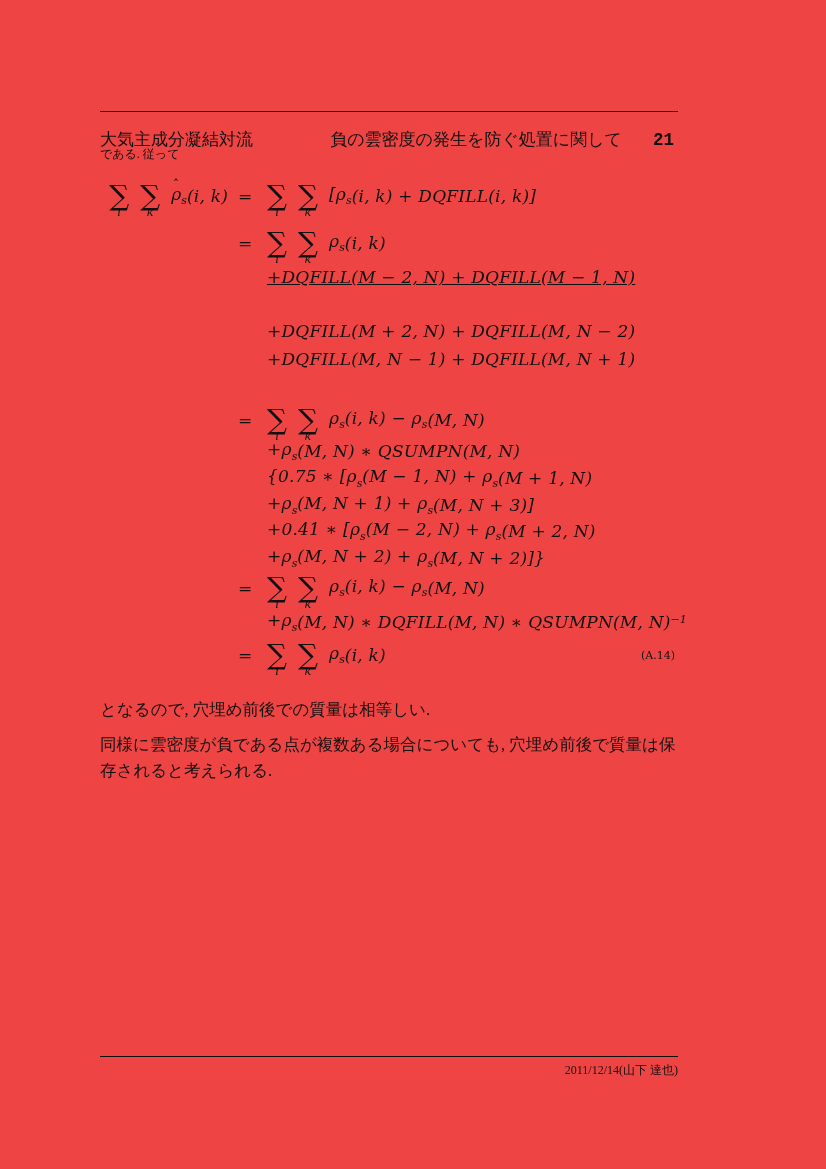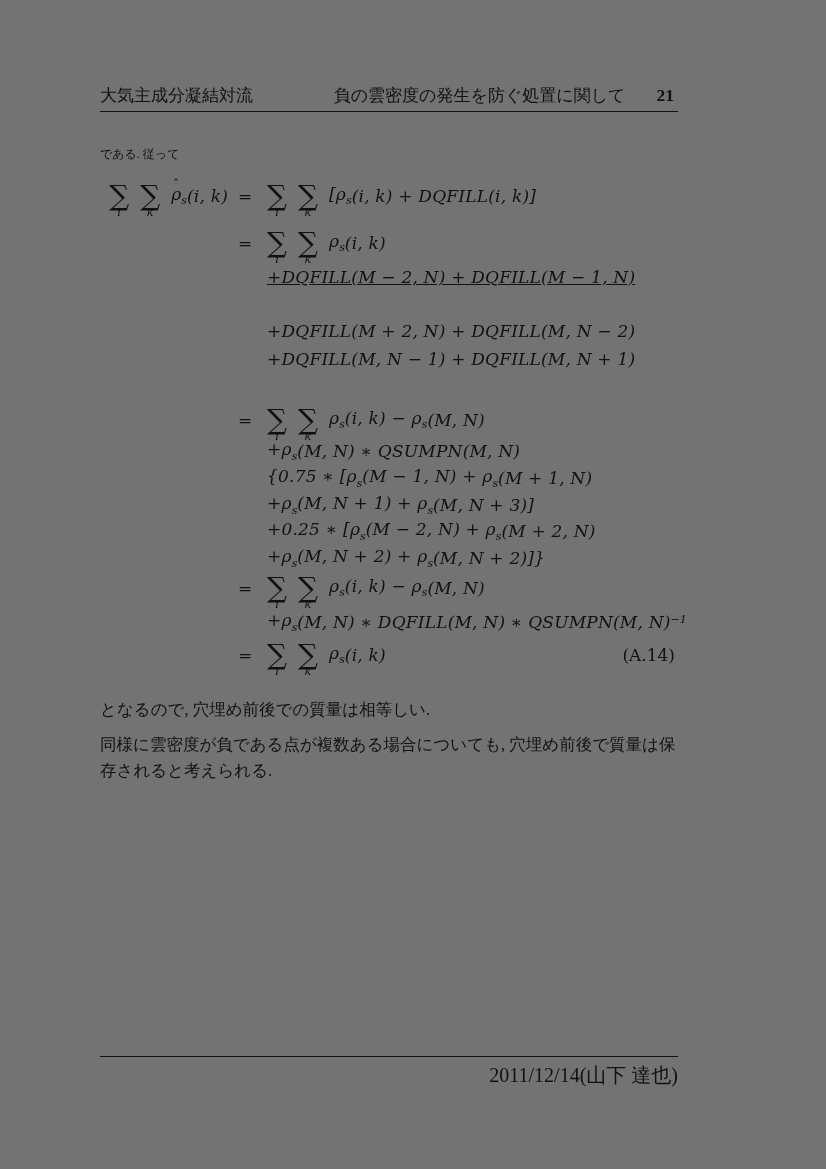--- a/index.html
+++ b/index.html
@@ -1,51 +1,51 @@
 <!DOCTYPE html>
 <html><head>
 <meta charset="utf-8">
 <style>
   html,body{margin:0;padding:0;background:#ffffff;}
-  .page{position:relative;width:826px;height:1169px;background:#737373;color:#111111;
+  .page{position:relative;width:826px;height:1169px;background:#ef4444;color:#111111;
         font-family:"Liberation Serif","DejaVu Serif",serif;overflow:hidden;}
 
   .header{position:absolute;left:100px;top:84px;width:578px;display:flex;align-items:baseline;font-size:17px;}
   .header-left{white-space:nowrap;}
   .header-spacer{flex:1;}
-  .header-right{white-space:nowrap;}
-  .page-num{font-weight:bold;margin-left:31px;padding-right:4px;font-size:17.5px;font-family:Liberation Serif, serif;}
+  .header-right{white-space:nowrap;margin-top:44px;}
+  .page-num{font-weight:bold;margin-left:31px;padding-right:4px;font-size:17.5px;font-family:Liberation Mono, monospace;}
   .rule{position:absolute;left:100px;width:578px;height:1.4px;background:#111111;}
   #rule-header{top:111px;}
   #rule-footer{top:1056px;}
 
   .intro{position:absolute;left:100px;top:146px;width:578px;font-size:12px;}
 
   #equation-block{position:absolute;left:100px;top:0;width:578px;height:700px;}
   .eqrow{position:absolute;left:0;width:100%;display:flex;align-items:center;transform:translateY(-50%);}
   .lhs{width:128px;display:flex;justify-content:flex-end;align-items:center;flex:none;}
   .eqsign{width:34px;text-align:center;font-size:17px;flex:none;font-family:"DejaVu Serif",serif;}
   .rhs{flex:1;display:flex;align-items:center;padding-left:5px;min-width:0;}
   .mi{font-family:"DejaVu Serif",serif;font-style:italic;font-size:17px;white-space:pre;letter-spacing:0.2px;}
   .mi sub{font-size:11px;letter-spacing:0;}
   .mi sup{font-size:11px;letter-spacing:0;vertical-align:5px;}
   .sum{position:relative;display:inline-block;margin-right:11px;}
   .sigma{display:block;font-size:28px;line-height:1;font-family:"DejaVu Serif","DejaVu Sans",serif;}
   .lim{position:absolute;top:100%;left:50%;transform:translateX(-50%);margin-top:-5px;
        font-size:11.5px;font-style:italic;font-family:"DejaVu Serif",serif;}
   .hat{position:relative;display:inline-block;}
   .hatmark{position:absolute;left:50%;top:-7px;transform:translateX(-50%);font-size:13px;font-style:normal;}
-  .tag{position:absolute;right:3px;top:50%;transform:translateY(-50%);font-size:17px;font-style:normal;
+  .tag{position:absolute;right:3px;top:50%;transform:translateY(-50%);font-size:11px;font-style:normal;
        font-family:"DejaVu Serif",serif;}
 
   .para{position:absolute;left:100px;width:578px;font-size:16.5px;line-height:26px;}
   #para-1{top:697px;}
   #para-2{top:732px;}
 
-  .footer-date{position:absolute;left:100px;top:1062px;width:578px;text-align:right;font-size:20px;}
+  .footer-date{position:absolute;left:100px;top:1062px;width:578px;text-align:right;font-size:12px;}
 </style>
 </head>
 <body>
 
 <div class="page">
 
   <div class="header">
     <span class="header-left">大気主成分凝結対流</span>
     <span class="header-spacer"></span>
     <span class="header-right">負の雲密度の発生を防ぐ処置に関して</span>
@@ -160,21 +160,21 @@
         <span class="rhs">
           <span class="mi"><span>+ρ</span><sub>s</sub></span>
           <span class="mi"><span>(M, N + 1) + ρ</span><sub>s</sub></span>
           <span class="mi"><span>(M, N + 3)]</span></span>
         </span>
       </div>
       <div class="eqrow" style="top: 531px;">
         <span class="lhs"></span>
         <span class="eqsign"></span>
         <span class="rhs">
-          <span class="mi"><span>+0.25 ∗ [ρ</span><sub>s</sub></span>
+          <span class="mi"><span>+0.41 ∗ [ρ</span><sub>s</sub></span>
           <span class="mi"><span>(M − 2, N) + ρ</span><sub>s</sub></span>
           <span class="mi"><span>(M + 2, N)</span></span>
         </span>
       </div>
       <div class="eqrow" style="top: 558px;">
         <span class="lhs"></span>
         <span class="eqsign"></span>
         <span class="rhs">
           <span class="mi"><span>+ρ</span><sub>s</sub></span>
           <span class="mi"><span>(M, N + 2) + ρ</span><sub>s</sub></span>

